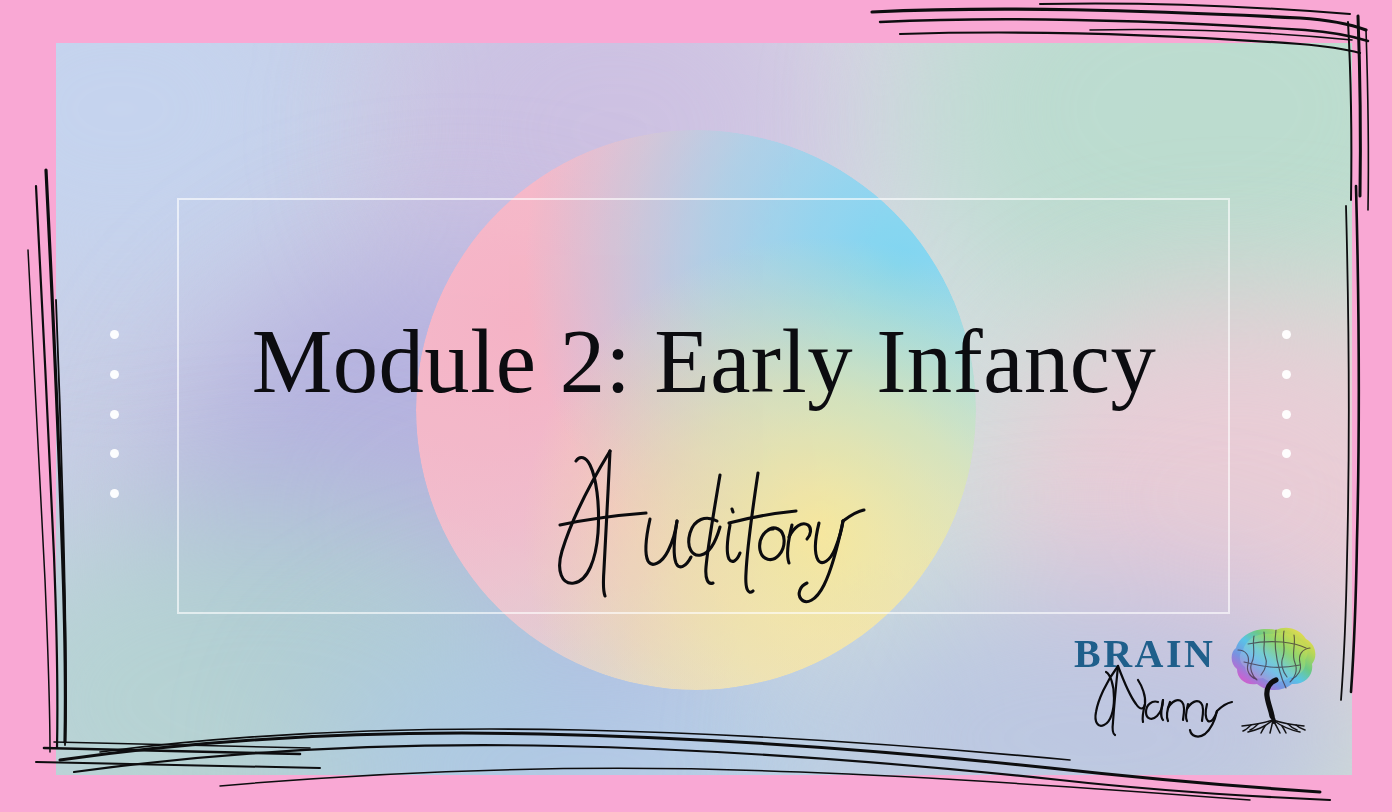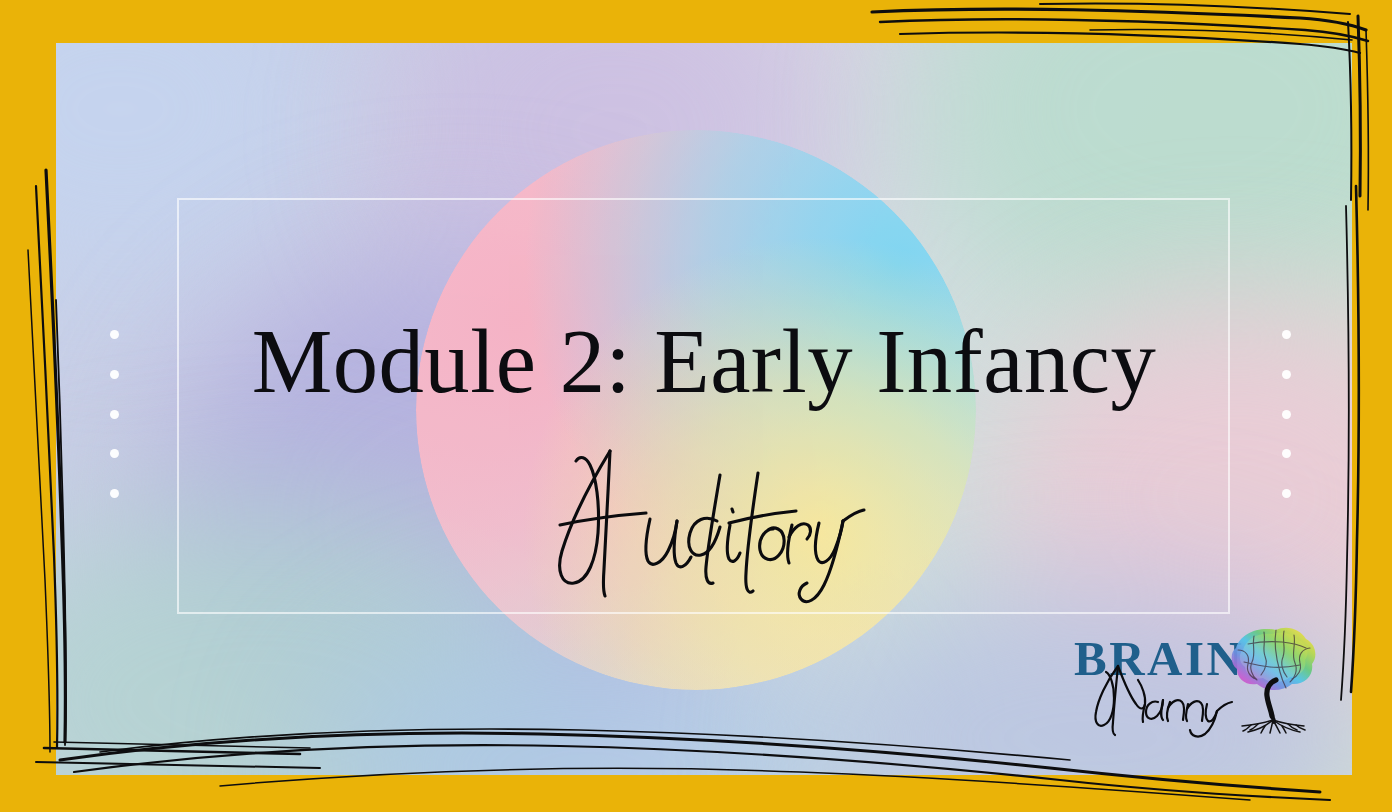--- a/index.html
+++ b/index.html
@@ -11,21 +11,21 @@
     width: 1392px;
     height: 812px;
     overflow: hidden;
     font-family: "Liberation Sans", sans-serif;
   }
 
   #stage {
     position: relative;
     width: 1392px;
     height: 812px;
-    background: #eab308;
+    background: #f9a8d4;
     overflow: hidden;
   }
 
   
   #slide {
     position: absolute;
     left: 56px;
     top: 43px;
     width: 1296px;
     height: 732px;
@@ -190,21 +190,21 @@
     top: 587px;    
     width: 270px;
     height: 115px;
   }
   #logo .brain-word {
     position: absolute;
     left: 8px;
     top: 0px;
     font-family: "Liberation Serif", "DejaVu Serif", serif;
     font-weight: bold;
-    font-size: 49px;
+    font-size: 40px;
     letter-spacing: 2.5px;
     color: #1f5f8b;
   }
   #logo .nanny-word {
     position: absolute;
     left: 22px;
     top: 30px;
   }
   #logo .tree-icon {
     position: absolute;

